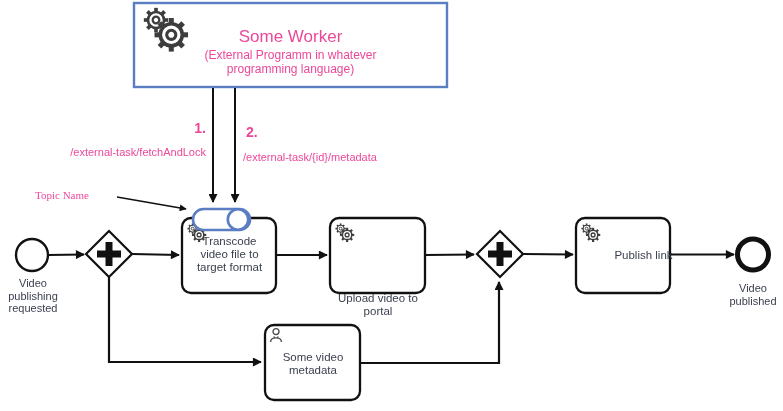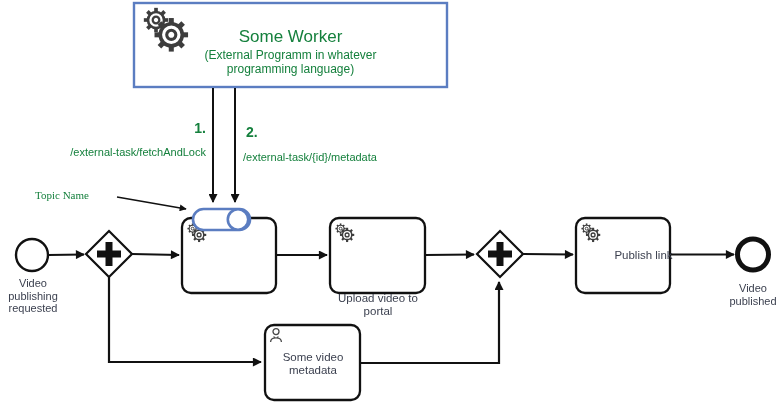--- a/index.html
+++ b/index.html
@@ -4,21 +4,21 @@
 <style>
   html,body { margin:0; padding:0; background:#fff; }
   .canvas {
     position:relative; width:783px; height:411px; background:#ffffff;
     font-family:"Liberation Sans","DejaVu Sans",sans-serif; overflow:hidden;
   }
   .canvas svg { position:absolute; left:0; top:0; }
   .lbl { position:absolute; white-space:pre-line; color:#3a3f4e; line-height:1.14; }
   .c { text-align:center; }
   .r { text-align:right; }
-  .ink { color:#15803d; }
+  .ink { color:#ec4899; }
   .bold { font-weight:bold; }
 </style>
 </head>
 <body>
 
 <div class="canvas">
 
   <svg width="783" height="411" viewBox="0 0 783 411">
     <defs>
       <marker id="ah" viewBox="0 0 10 10" refX="9" refY="5" markerWidth="11" markerHeight="9" markerUnits="userSpaceOnUse" orient="auto">
@@ -109,20 +109,23 @@
   <div class="lbl r ink" style="left:36px; top:146px; width:170px; font-size:11px;">/external-task/fetchAndLock</div>
   <div class="lbl ink bold" style="left:246px; top:125px; font-size:14px;">2.</div>
   <div class="lbl ink" style="left:243px; top:151px; font-size:11px;">/external-task/{id}/metadata</div>
 
   <div class="lbl ink" style="left:35px; top:189px; font-size:11px;font-family:Liberation Serif, serif;">Topic Name</div>
 
   <div class="lbl c" style="left:3px; top:277px; width:60px; font-size:11px;">Video
 publishing
 requested</div>
 
+  <div class="lbl c" style="left:183px; top:235px; width:93px; font-size:11.5px;">Transcode
+video file to
+target format</div>
   <div class="lbl c" style="left:331px; top:244px; width:94px; font-size:11.5px;margin-top:48px;">Upload video to
 portal</div>
   <div class="lbl c" style="left:577px; top:249px; width:93px; font-size:11.5px;padding-left:20px;">Publish link</div>
   <div class="lbl c" style="left:266px; top:351px; width:94px; font-size:11.5px;">Some video
 metadata</div>
 
   <div class="lbl c" style="left:722px; top:282px; width:62px; font-size:11px;">Video
 published</div>
 </div>
 

